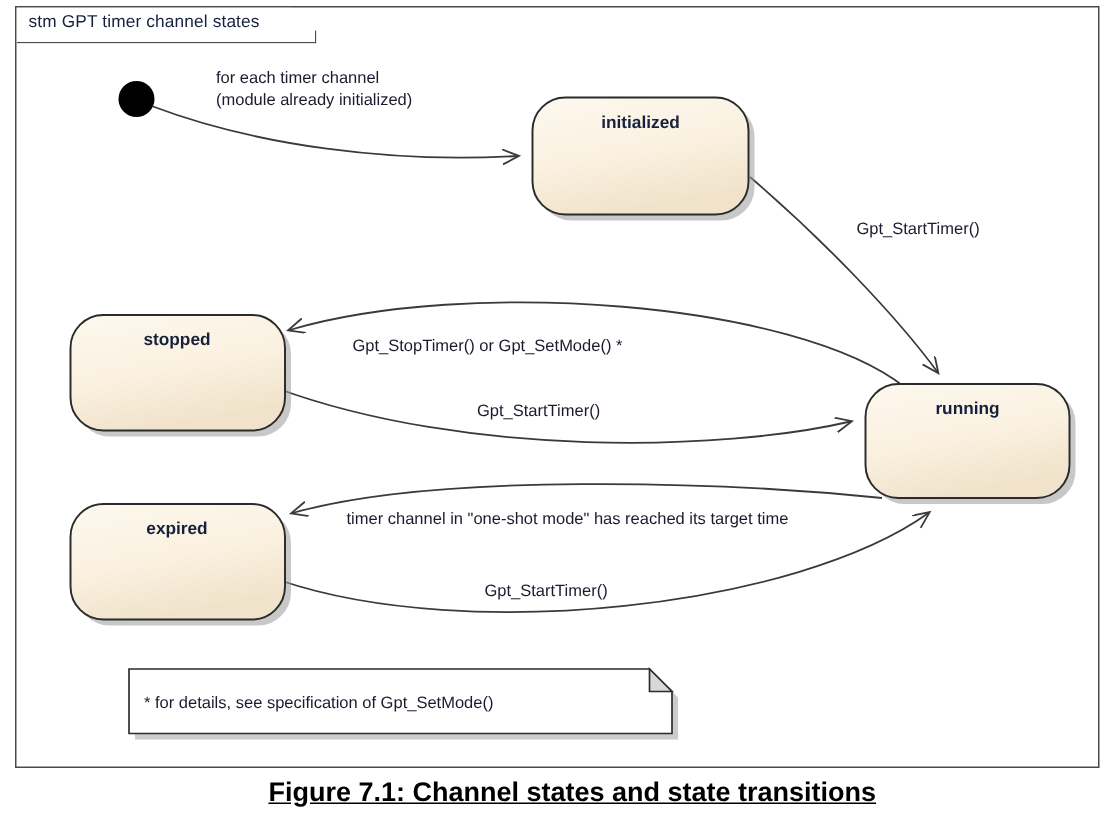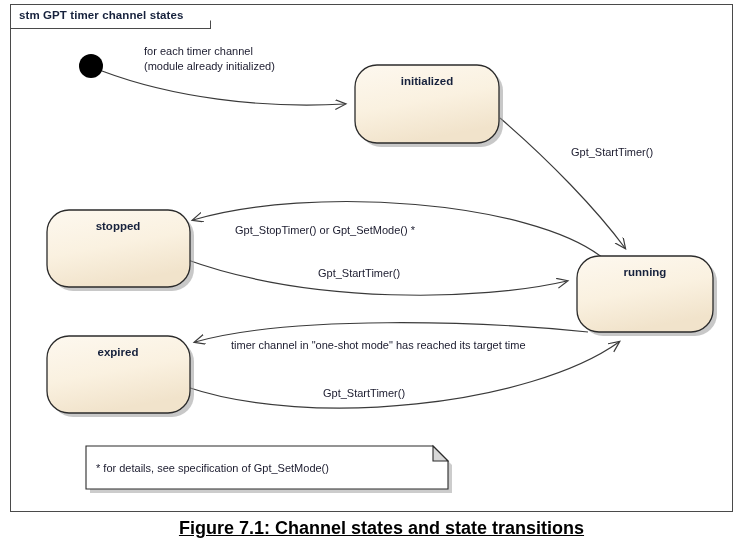--- a/index.html
+++ b/index.html
@@ -47,21 +47,21 @@
     border-bottom: 1.5px solid #4a4a4a;
     box-sizing: border-box;
     -webkit-clip-path: polygon(0 0, 184px 0, 200px 16px, 200px 24px, 0 24px);
     clip-path: polygon(0 0, 184px 0, 200px 16px, 200px 24px, 0 24px);
   }
   #frame-title-text {
     position: absolute;
     left: 8px;
     top: 4px;
     font-size: 11.5px;
-    font-weight: bold;
+    font-weight: normal;
     color: #16213c;
     letter-spacing: 0.1px;
     white-space: nowrap;
   }
 
   
   #diagram-svg {
     position: absolute;
     left: 0;
     top: 0;

